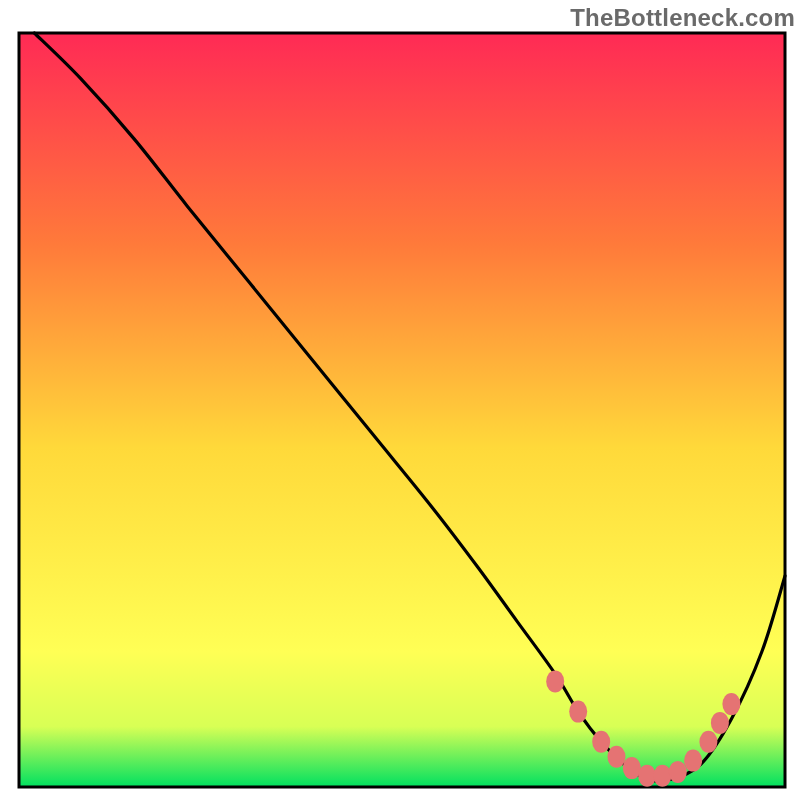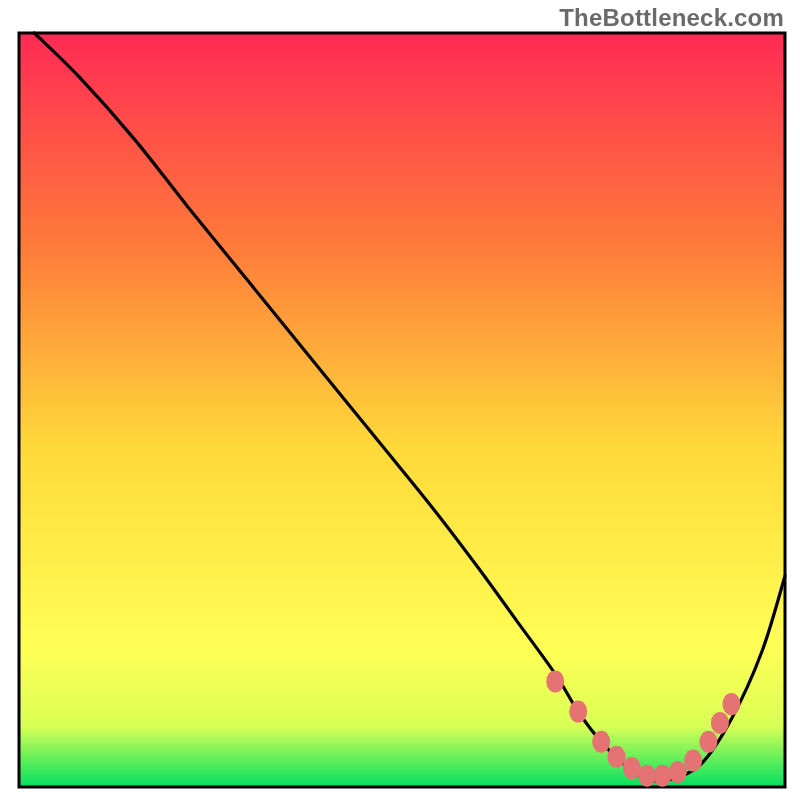--- a/index.html
+++ b/index.html
@@ -12,21 +12,21 @@
     font-family: Arial, Helvetica, sans-serif;
   }
   .chart-wrap {
     position: relative;
     width: 800px;
     height: 800px;
   }
   .watermark {
     position: absolute;
     top: 4px;
-    right: 16px;
+    right: 5px;
     font-size: 24px;
     font-weight: 600;
     color: #6a6a6a;
     letter-spacing: 0.2px;
     z-index: 10;
   }
   svg.plot {
     position: absolute;
     left: 0;
     top: 0;

